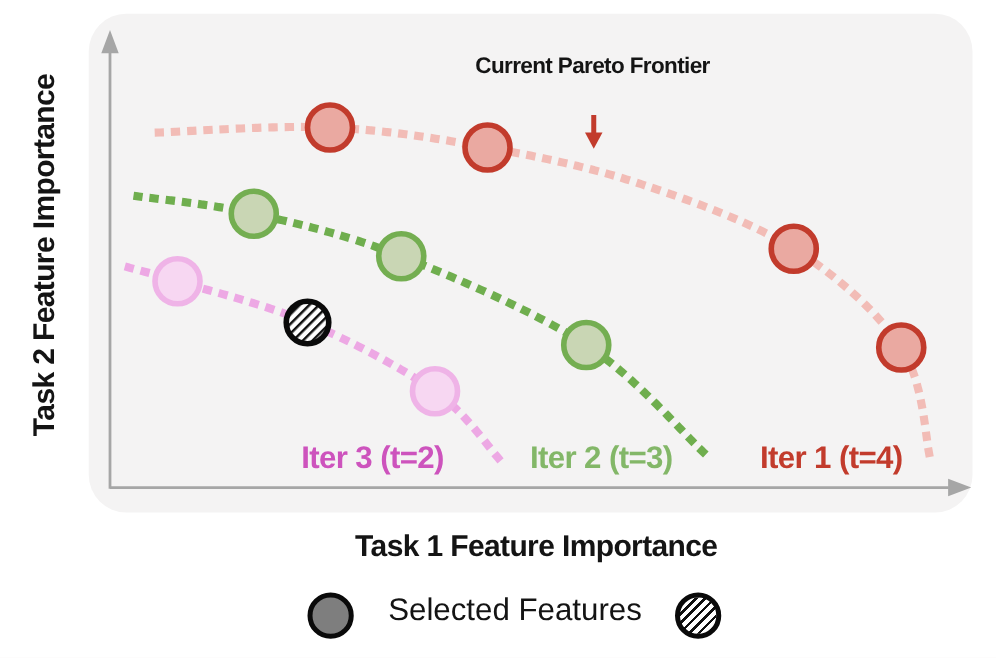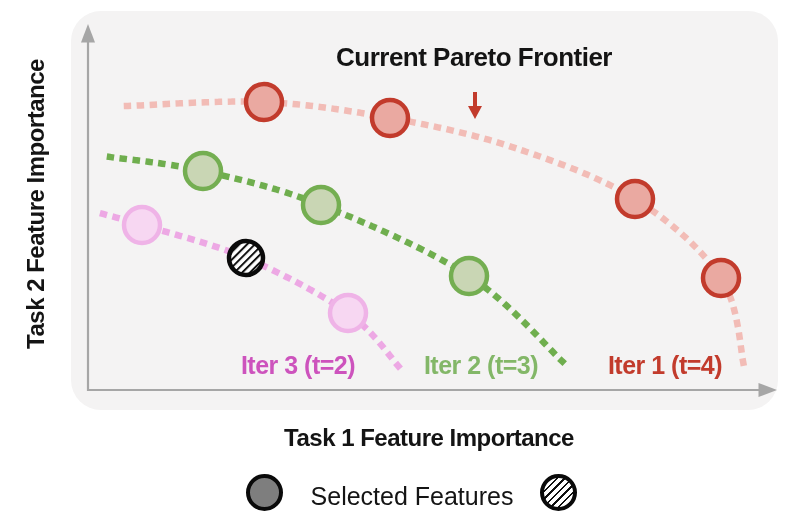--- a/index.html
+++ b/index.html
@@ -8,37 +8,37 @@
     font-family:"Liberation Sans","DejaVu Sans",sans-serif;color:#141414;
   }
   .canvas{position:relative;width:797px;height:526px;background:#ffffff;overflow:hidden;}
   .plot-bg{
     position:absolute;left:71px;top:11px;width:707px;height:399px;
     background:#f4f3f3;border-radius:30px;
   }
   svg.chart{position:absolute;left:0;top:0;}
   .plot-title{
     position:absolute;left:474px;top:42px;transform:translateX(-50%);
-    font-size:26px;font-weight:bold;white-space:nowrap;letter-spacing:-0.5px;
+    font-size:18px;font-weight:bold;white-space:nowrap;letter-spacing:-0.5px;
   }
   .x-label{
     position:absolute;left:429px;top:424px;transform:translateX(-50%);
     font-size:24px;font-weight:bold;white-space:nowrap;letter-spacing:-0.5px;
   }
   .y-label{
     position:absolute;left:36px;top:204px;
     transform:translate(-50%,-50%) rotate(-90deg);
     font-size:24px;font-weight:bold;white-space:nowrap;letter-spacing:-0.5px;
   }
   .legend{
     position:absolute;left:0;top:473px;width:797px;height:38px;
     display:flex;justify-content:center;align-items:center;gap:27px;
     transform:translateX(13px);
   }
-  .legend-item{display:flex;align-items:flex-end;gap:28px;font-size:25px;}
+  .legend-item{display:flex;align-items:flex-start;gap:28px;font-size:25px;}
   .marker{width:29px;height:29px;border-radius:50%;border:4px solid #0a0a0a;flex:none;}
   .marker.discarded{
     background:repeating-linear-gradient(135deg,#ffffff 0 3.2px,#101010 3.2px 5.3px);
   }
   .iter-label{
     font-size:25px;font-weight:bold;letter-spacing:-0.5px;
     font-family:"Liberation Sans","DejaVu Sans",sans-serif;
   }
 </style>
 </head>

